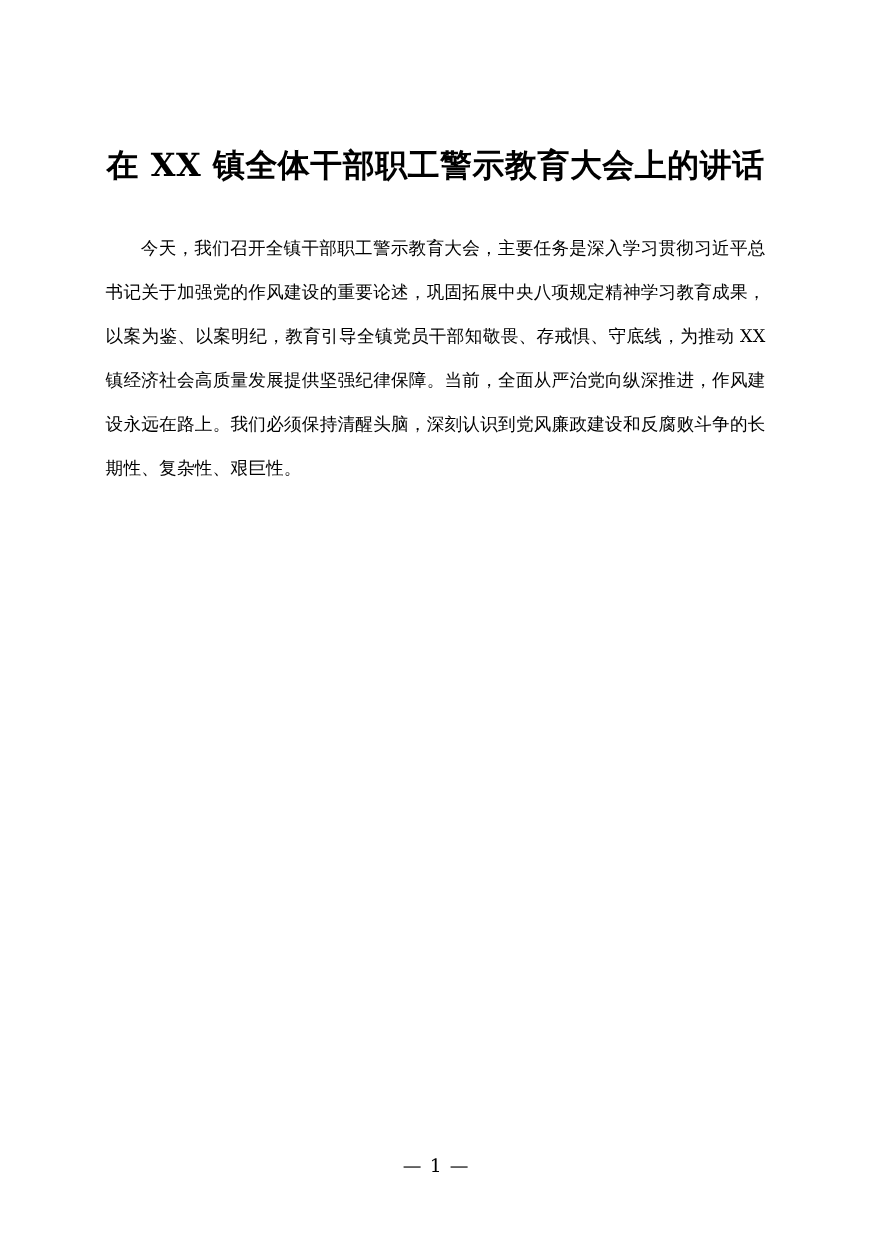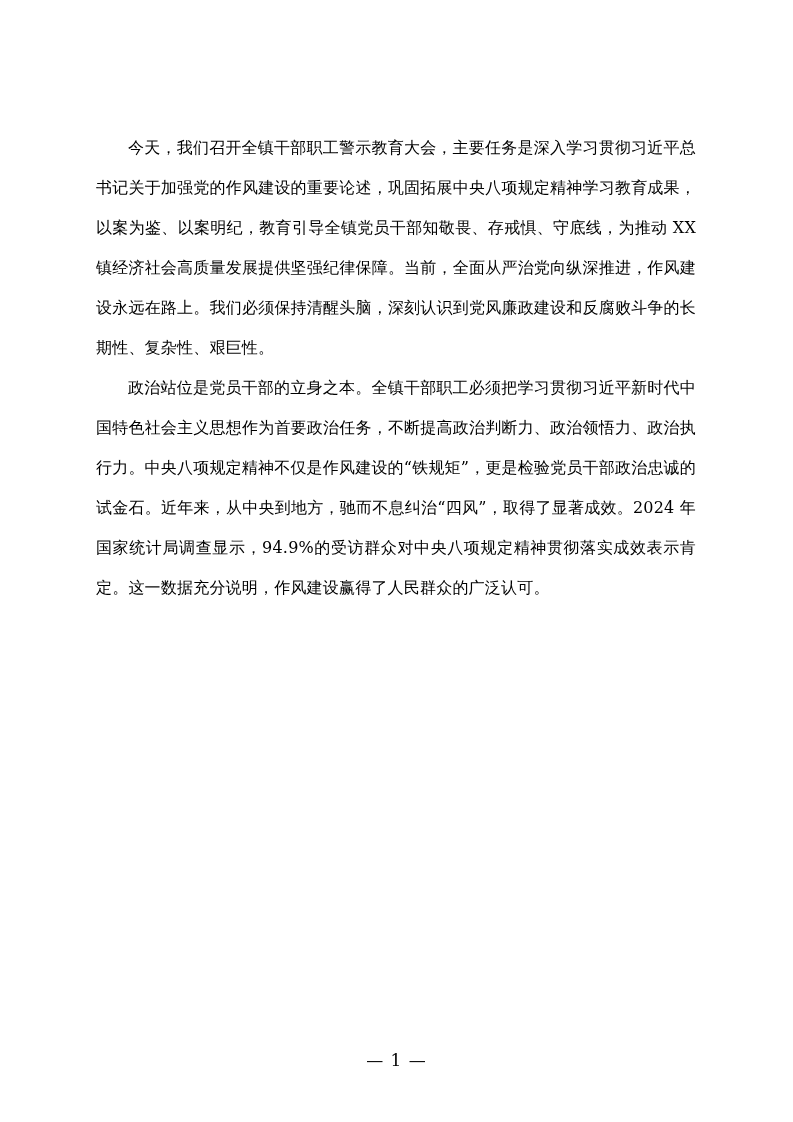--- a/index.html
+++ b/index.html
@@ -67,24 +67,24 @@
     color: #000000;
     letter-spacing: 1px;
   }
 </style>
 </head>
 <body>
 
 <div class="page">
   <div class="content">
 
+    <h1 class="doc-title">在 XX 镇全体干部职工警示教育大会上的讲话</h1>
 
 
     <p class="para">今天，我们召开全镇干部职工警示教育大会，主要任务是深入学习贯彻习近平总书记关于加强党的作风建设的重要论述，巩固拓展中央八项规定精神学习教育成果，以案为鉴、以案明纪，教育引导全镇党员干部知敬畏、存戒惧、守底线，为推动 XX 镇经济社会高质量发展提供坚强纪律保障。当前，全面从严治党向纵深推进，作风建设永远在路上。我们必须保持清醒头脑，深刻认识到党风廉政建设和反腐败斗争的长期性、复杂性、艰巨性。</p>
 
 
-    <p class="para">政治站位是党员干部的立身之本。全镇干部职工必须把学习贯彻习近平新时代中国特色社会主义思想作为首要政治任务，不断提高政治判断力、政治领悟力、政治执行力。中央八项规定精神不仅是作风建设的“铁规矩”，更是检验党员干部政治忠诚的试金石。近年来，从中央到地方，驰而不息纠治“四风”，取得了显著成效。2024 年国家统计局调查显示，94.9%的受访群众对中央八项规定精神贯彻落实成效表示肯定。这一数据充分说明，作风建设赢得了人民群众的广泛认可。</p>
 
 
   </div>
 
   <div class="footer">— 1 —</div>
 </div>
 
 </body></html>

